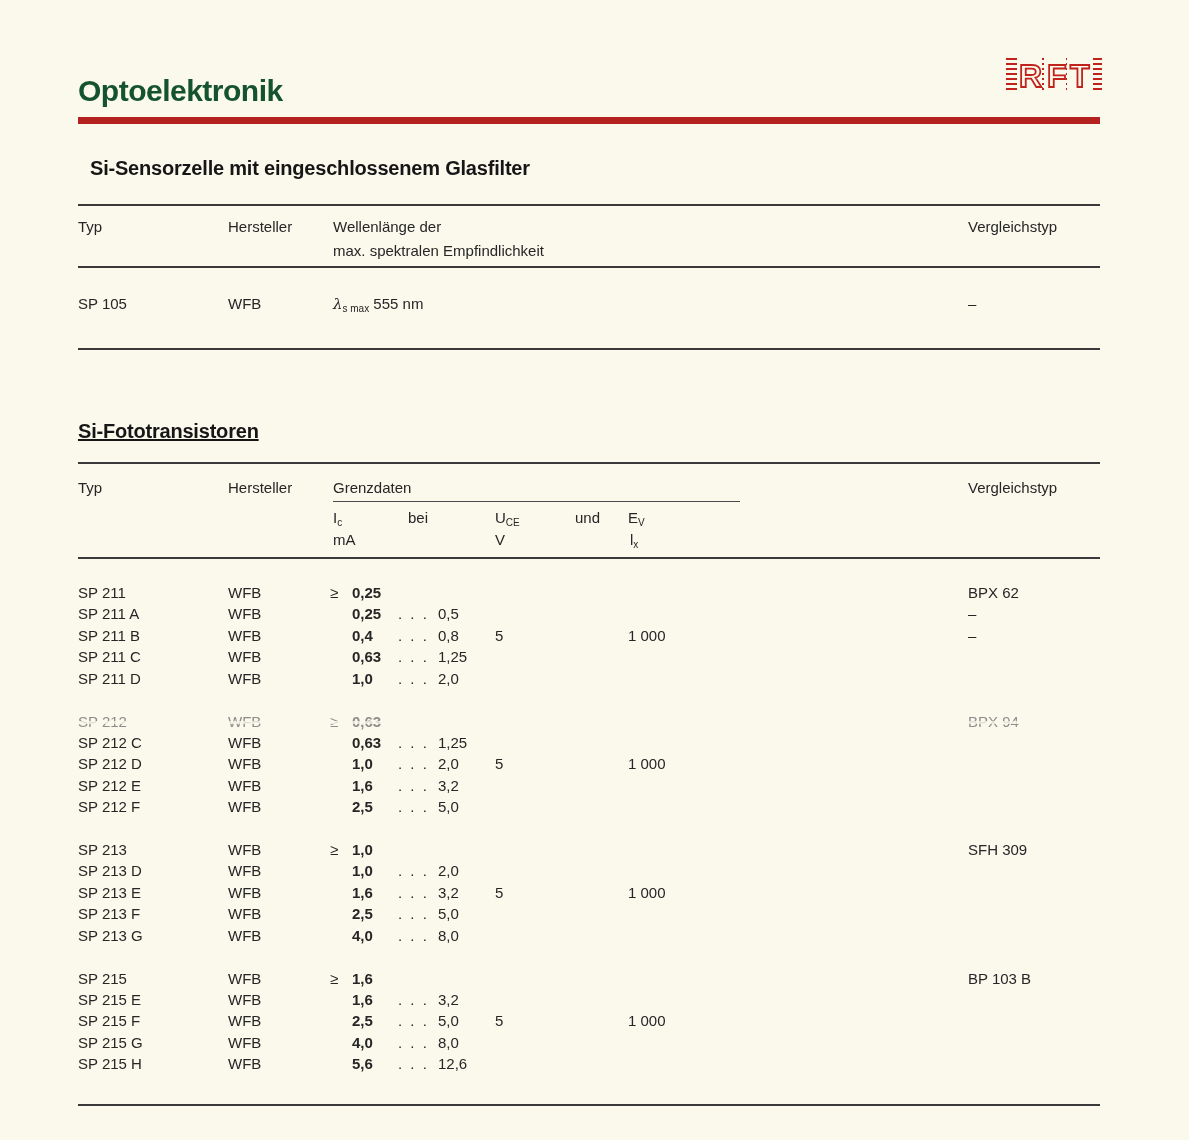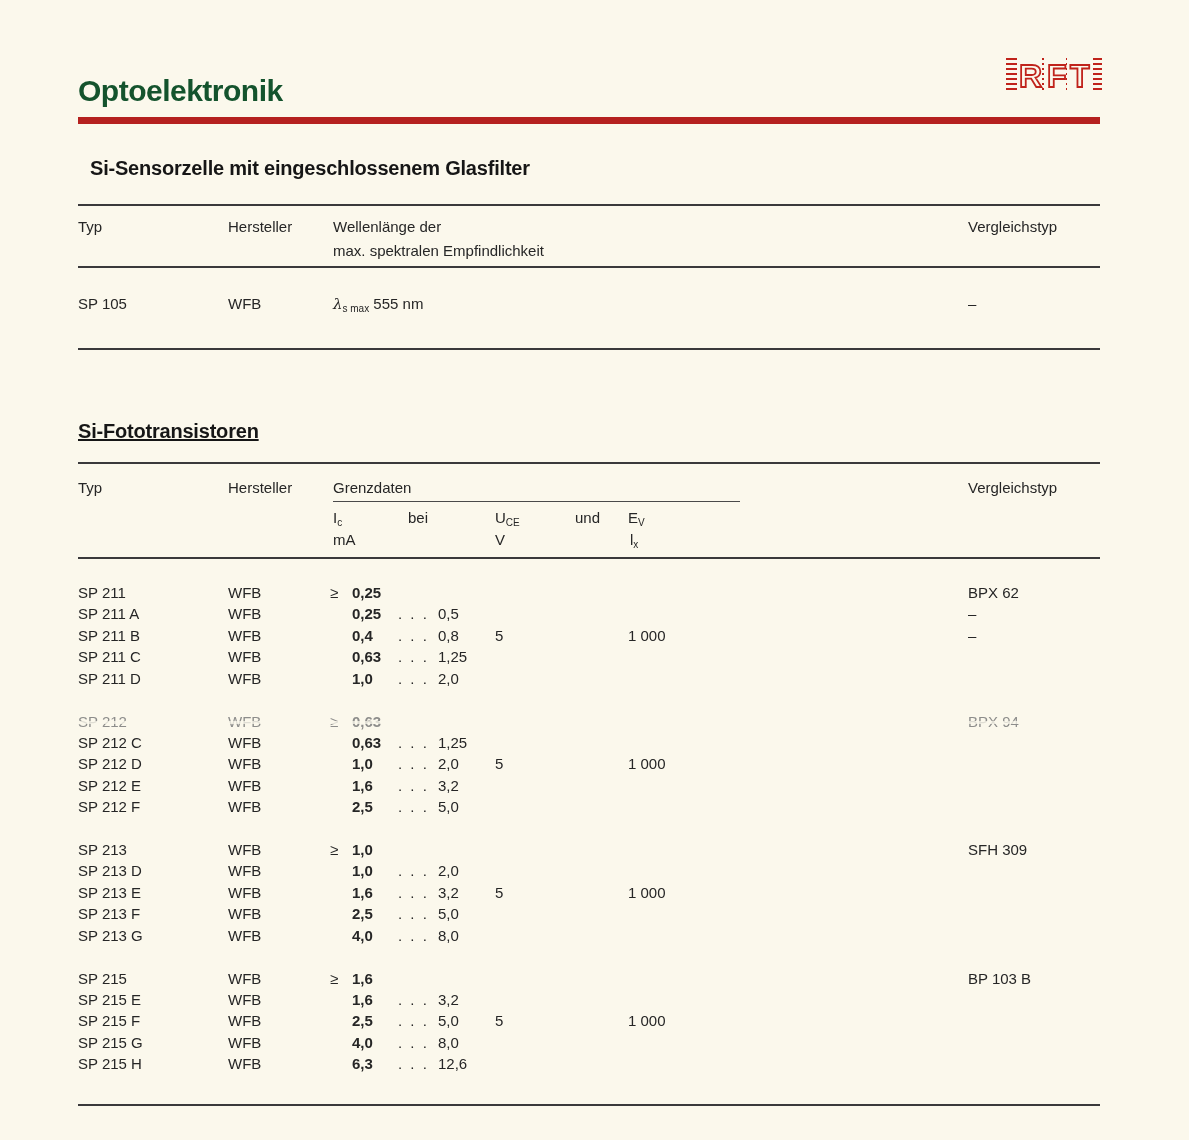--- a/index.html
+++ b/index.html
@@ -271,21 +271,21 @@
           <div class="cell c-typ">SP 215 G</div>
           <div class="cell c-her">WFB</div>
           <div class="cell c-ic"><span class="geq"></span><span class="icmin">4,0</span><span class="icdots">. . .</span><span class="icmax">8,0</span></div>
           <div class="cell c-uce"></div>
           <div class="cell c-ev"></div>
           <div class="cell c-verg"></div>
         </div>
         <div class="t2-row">
           <div class="cell c-typ">SP 215 H</div>
           <div class="cell c-her">WFB</div>
-          <div class="cell c-ic"><span class="geq"></span><span class="icmin">6,3</span><span class="icdots">. . .</span><span class="icmax">12,6</span></div>
+          <div class="cell c-ic"><span class="geq"></span><span class="icmin">5,6</span><span class="icdots">. . .</span><span class="icmax">12,6</span></div>
           <div class="cell c-uce"></div>
           <div class="cell c-ev"></div>
           <div class="cell c-verg"></div>
         </div>
       </div>
     </div>
 
   <div class="abs hrule" style="top:1104px;"></div>
 
 </div>

